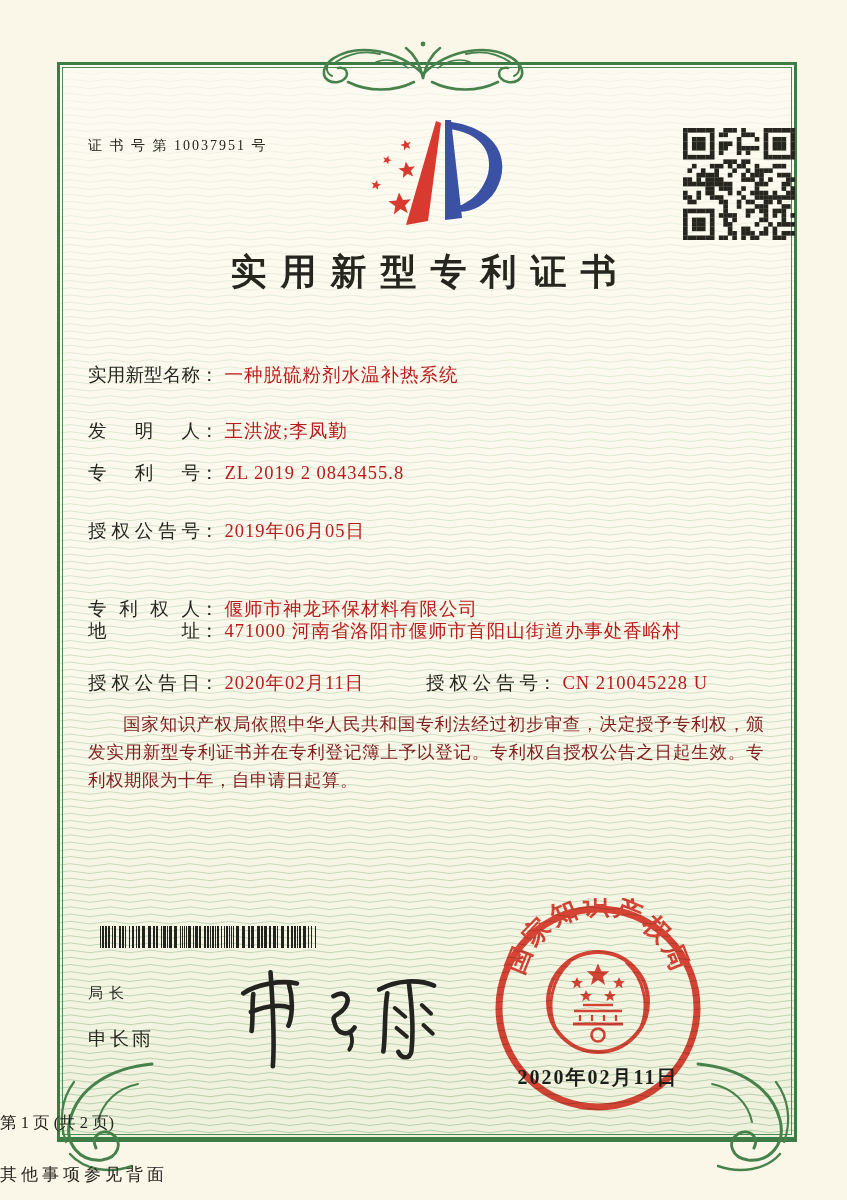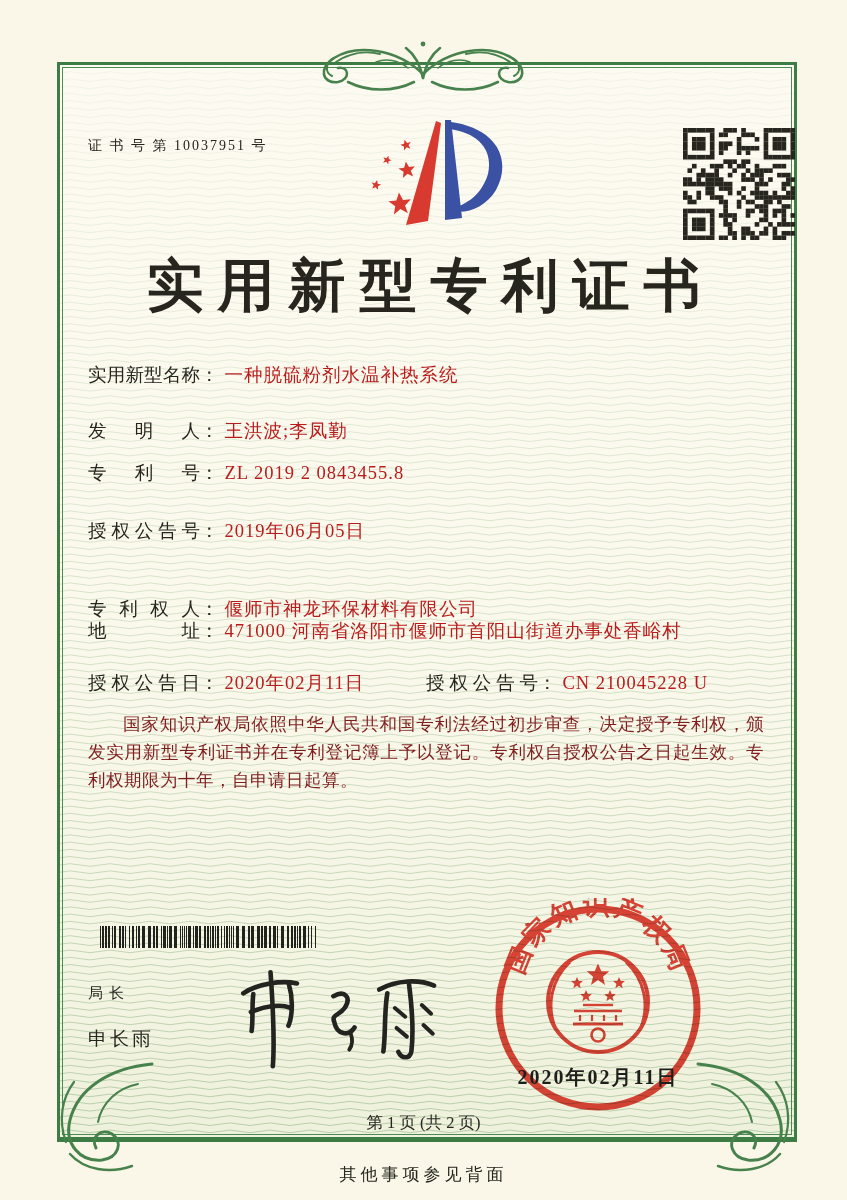--- a/index.html
+++ b/index.html
@@ -19,43 +19,43 @@
   }
   #frame::after{
     content:"";position:absolute;left:2px;top:2px;right:2px;bottom:2px;
     border:1px solid #4d8a53;pointer-events:none;
   }
   #waves{position:absolute;left:0;top:0;z-index:0;}
   
   #cert-no{left:88px;top:137px;font-size:14px;letter-spacing:2px;z-index:3;}
   #logo{left:343px;top:108px;z-index:3;}
   #qr{left:683px;top:128px;z-index:3;}
-  #title{left:0;top:248px;width:847px;text-align:center;font-size:57px;font-weight:bold;
+  #title{left:0;top:248px;width:847px;text-align:center;font-size:36px;font-weight:bold;
          letter-spacing:14px;text-indent:14px;z-index:3;}
   
   .frow{left:88px;font-size:18.5px;z-index:3;white-space:nowrap;}
   .flabel{display:inline-block;width:112px;text-align:justify;text-align-last:justify;
           text-justify:inter-character;vertical-align:bottom;}
   .fcolon{display:inline-block;}
   .fvalue{margin-left:6px;letter-spacing:1px;color:#b91c1c;}
   .fgroup2{position:absolute;left:338px;top:0;white-space:nowrap;}
   
   #legal{left:88px;top:710px;width:676px;z-index:3;}
   #legal p{margin:0;text-indent:2em;font-size:17.5px;line-height:28px;
            letter-spacing:.5px;color:#7f1d1d;text-align:justify;}
   
   #barcode{left:100px;top:926px;z-index:3;}
   #chief-title{left:88px;top:984px;font-size:15px;letter-spacing:6px;z-index:3;}
   #chief-name{left:88px;top:1026px;font-size:19px;letter-spacing:3px;z-index:3;}
   #signature{left:238px;top:958px;z-index:4;}
   #seal{left:488px;top:898px;z-index:4;opacity:.94;mix-blend-mode:multiply;}
   #seal-date{left:478px;top:1064px;width:240px;text-align:center;font-size:20px;
              letter-spacing:2px;z-index:5;font-weight:bold;color:#1e1e1a;}
-  #page-num{left:0;top:1112px;width:847px;text-align:center;font-size:16.5px;z-index:3;}
-  #back-note{left:0;top:1163px;width:847px;text-align:center;font-size:17px;
+  #page-num{left:0;top:1112px;width:847px;text-align:left;font-size:16.5px;z-index:3;}
+  #back-note{left:0;top:1163px;width:847px;font-size:17px;
              letter-spacing:4px;z-index:3;}
   .orn{z-index:2;}
   svg{display:block;}
 </style>
 </head>
 <body>
 
 <svg width="0" height="0" style="position:absolute">
   <defs>
     <path id="star" d="M0,-10 L2.9,-3.2 L9.8,-3.2 L4.3,1.6 L6.1,8.6 L0,4.4 L-6.1,8.6 L-4.3,1.6 L-9.8,-3.2 L-2.9,-3.2 Z"></path>

